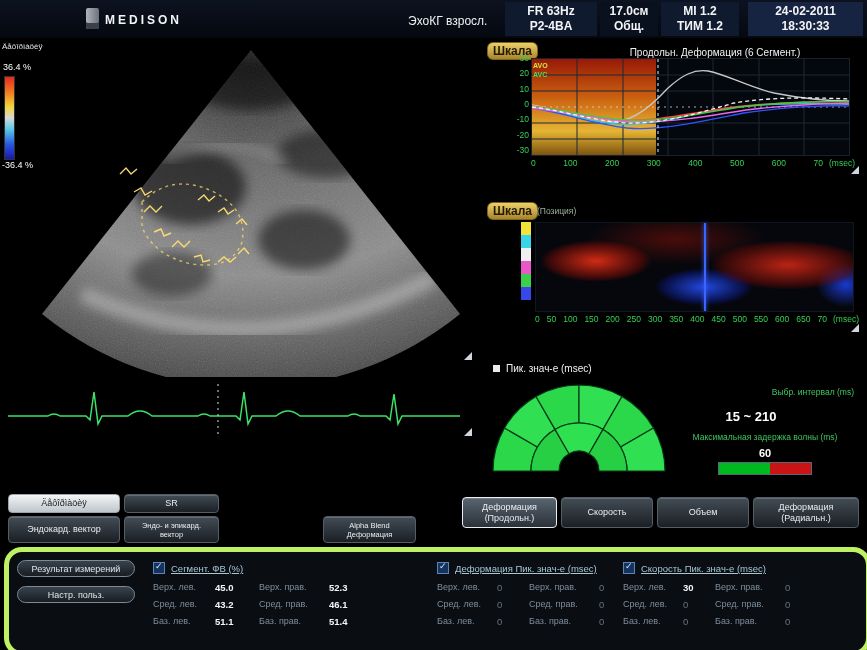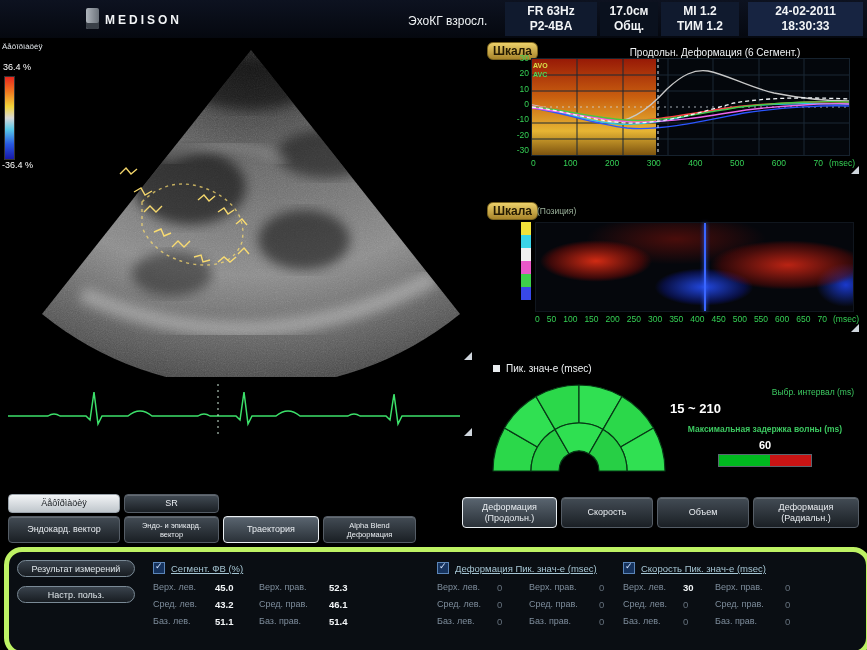--- a/index.html
+++ b/index.html
@@ -57,22 +57,22 @@
   .hm-cursor{position:absolute;left:168px;top:0;width:2px;height:88px;background:#3a66ff;box-shadow:0 0 4px #3a66ff;}
   .mmode .xt{position:absolute;left:50px;top:118px;width:292px;display:flex;justify-content:space-between;}
   .mmode .xunit{position:absolute;left:348px;top:118px;}
   
   .bullseye{position:absolute;left:485px;top:355px;width:380px;height:137px;}
   .be-title{position:absolute;left:8px;top:8px;font-size:10px;color:#eef1f3;}
   .be-title .sq{display:inline-block;width:7px;height:7px;background:#e8ecef;margin-right:6px;}
   .be-svg{position:absolute;left:6px;top:24px;}
   .be-right{position:absolute;left:185px;top:32px;width:190px;}
   .int-label{text-align:right;padding-right:6px;color:#3cc860;font-size:8.5px;}
-  .int-value{text-align:left;padding-right:28px;color:#fff;font-size:13px;font-weight:bold;margin-top:4px;}
-  .delay-label{margin-top:8px;text-align:center;color:#3cc860;font-size:8.5px;font-weight:bold;}
+  .int-value{text-align:center;padding-right:28px;color:#fff;font-size:13px;font-weight:bold;margin-top:12px;}
+  .delay-label{margin-top:8px;text-align:center;color:#3cc860;font-size:8.5px;}
   .delay-value{text-align:center;margin-top:5px;color:#fff;font-weight:bold;font-size:11px;}
   .delay-bar{margin:3px auto 0;width:92px;height:11px;border:1px solid #5a6670;
              background:linear-gradient(to right,#00b81f 0 55%,#c81414 55% 100%);}
   
   .btn{position:absolute;display:flex;align-items:center;justify-content:center;text-align:center;
        font-size:9px;line-height:1.2;color:#e9edf1;border:1px solid #555d66;border-radius:4px;
        background:linear-gradient(#434c55,#1a1f24);box-shadow:inset 0 1px rgba(255,255,255,.18);cursor:pointer;}
   .btn.sel{border:1px solid #e9eef2;background:linear-gradient(#5a6570,#2a3138);}
   .btn.light{background:linear-gradient(#f2f4f6,#bfc6cc);color:#191d21;border:1px solid #9aa3ab;}
   .mb1{left:8px;top:494px;width:112px;height:19px;}
@@ -322,21 +322,20 @@
       <div class="delay-label">Максимальная задержка волны (ms)</div>
       <div class="delay-value">60</div>
       <div class="delay-bar"></div>
     </div>
   </div>
 
   <button class="btn light mb1">Äåôîðìàöèÿ</button>
   <button class="btn mb2">SR</button>
   <button class="btn mb3">Эндокард. вектор</button>
   <button class="btn mb4">Эндо- и эпикард. вектор</button>
-  <button class="btn mb5 sel">Траектория</button>
   <button class="btn mb6">Alpha Blend Деформация</button>
 
   <button class="btn vb1 sel">Деформация (Продольн.)</button>
   <button class="btn vb2">Скорость</button>
   <button class="btn vb3">Объем</button>
   <button class="btn vb4">Деформация (Радиальн.)</button>
 
   <div class="results">
     <button class="pill p1">Результат измерений</button>
     <button class="pill p2">Настр. польз.</button>

